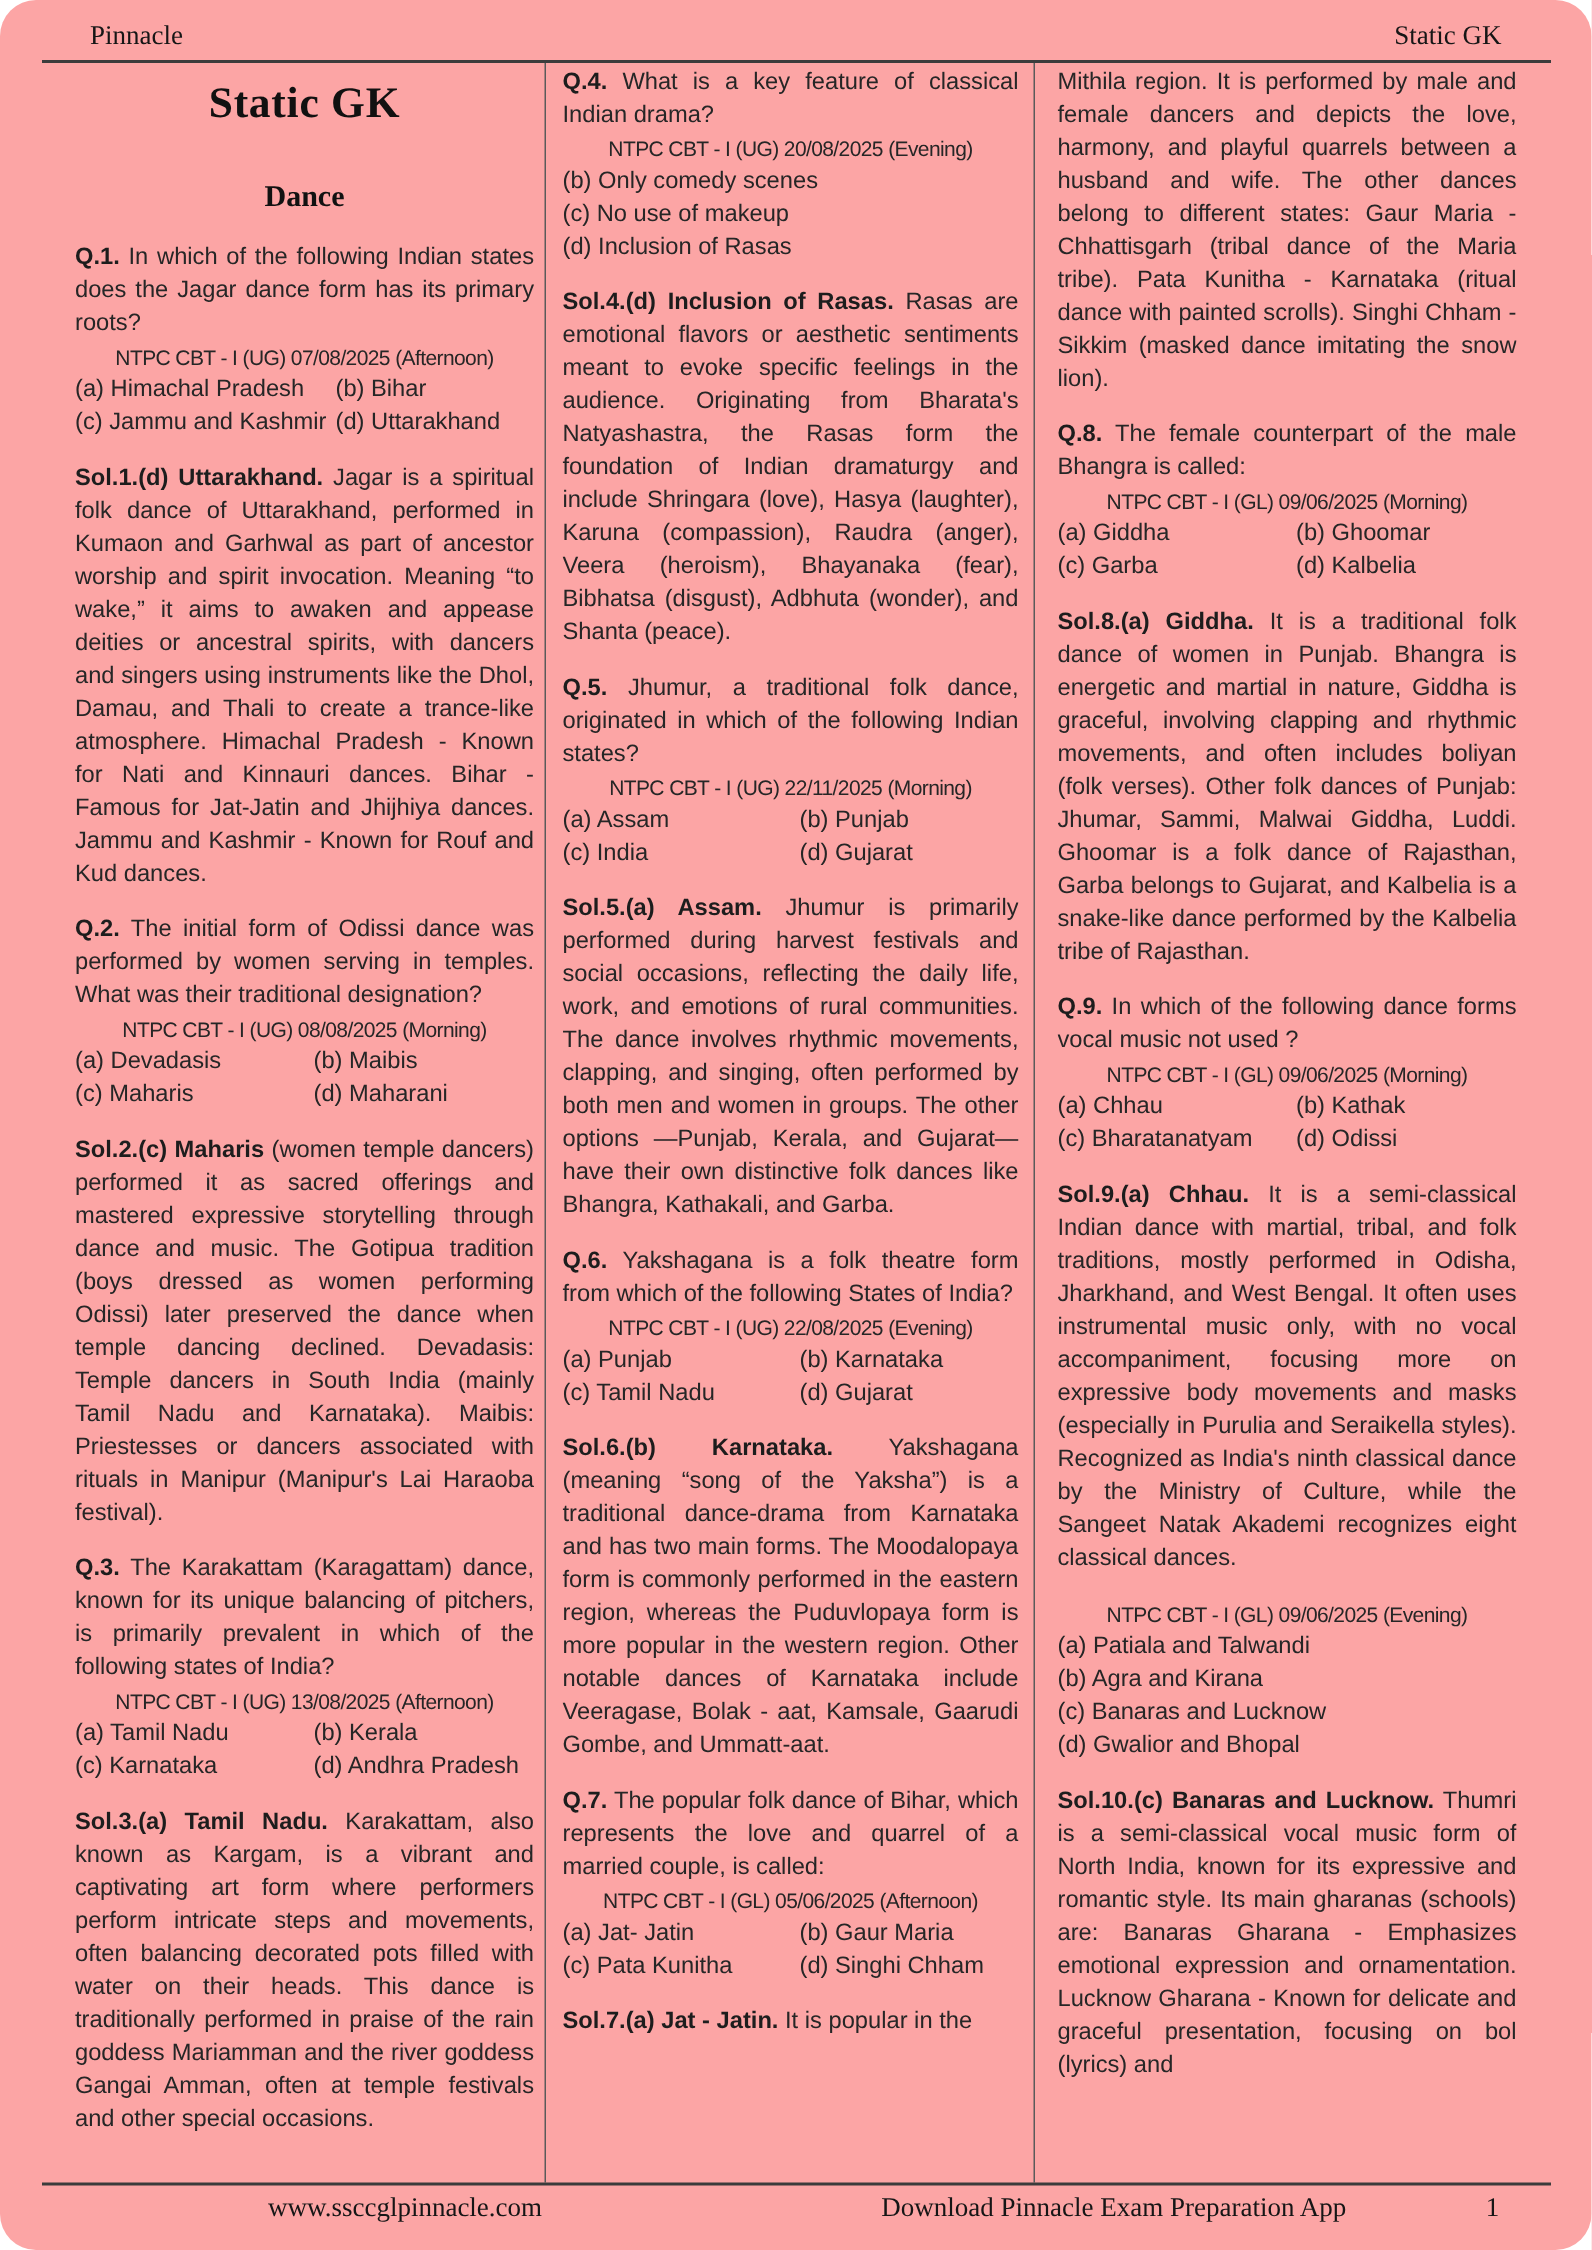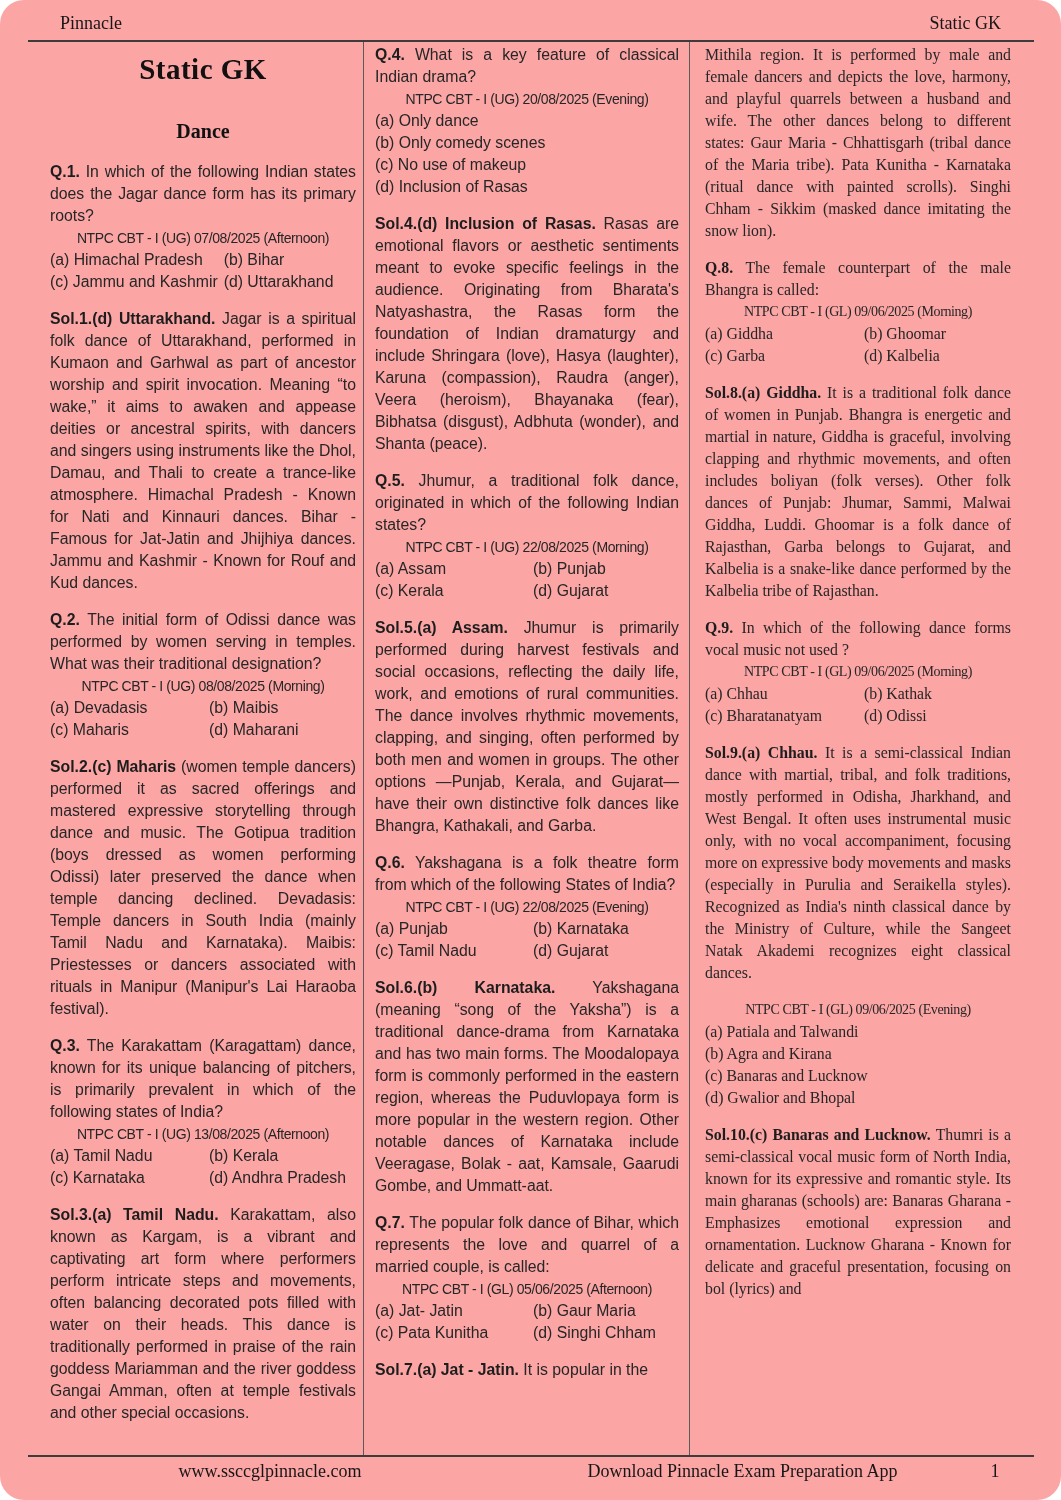--- a/index.html
+++ b/index.html
@@ -30,21 +30,21 @@
     background:#5a5a5a;
   }
   .vdiv-1 { left:363px; }
   .vdiv-2 { left:689px; }
   .col {
     position:absolute; top:44px; height:1410px; overflow:hidden;
     font-size:15.8px; line-height:22px; text-align:justify;
   }
   .col-1 { left:50px;  width:306px; }
   .col-2 { left:375px; width:304px; }
-  .col-3 { left:705px; width:306px;font-family:Liberation Serif, serif; }
+  .col-3 { left:705px; width:306px; }
   .page-title {
     font-family:"Liberation Serif", serif; font-weight:bold;
     font-size:29px; letter-spacing:0.5px; color:#111;
     text-align:center; margin:8px 0 0 0; line-height:1.2;
   }
   .section-title {
     font-family:"Liberation Serif", serif; font-weight:bold;
     font-size:20px; color:#111;
     text-align:center; margin:32px 0 18px 0; line-height:1.2;
   }
@@ -123,36 +123,35 @@
       <div class="block">
         <p class="para"><b>Sol.3.(a) Tamil Nadu.</b> Karakattam, also known as Kargam, is a vibrant and captivating art form where performers perform intricate steps and movements, often balancing decorated pots filled with water on their heads. This dance is traditionally performed in praise of the rain goddess Mariamman and the river goddess Gangai Amman, often at temple festivals and other special occasions.</p>
       </div>
     </div>
   <div class="vdiv vdiv-1"></div>
   <div class="col col-2">
       <div class="block">
         <p class="para"><b>Q.4.</b> What is a key feature of classical Indian drama?</p>
         <div class="exam">NTPC CBT - I (UG) 20/08/2025 (Evening)</div>
         <div class="options cols-1">
-          <div class="opt">(a) Only dance</div>
           <div class="opt">(b) Only comedy scenes</div>
           <div class="opt">(c) No use of makeup</div>
           <div class="opt">(d) Inclusion of Rasas</div>
         </div>
       </div>
       <div class="block">
         <p class="para"><b>Sol.4.(d) Inclusion of Rasas.</b> Rasas are emotional flavors or aesthetic sentiments meant to evoke specific feelings in the audience. Originating from Bharata's Natyashastra, the Rasas form the foundation of Indian dramaturgy and include Shringara (love), Hasya (laughter), Karuna (compassion), Raudra (anger), Veera (heroism), Bhayanaka (fear), Bibhatsa (disgust), Adbhuta (wonder), and Shanta (peace).</p>
       </div>
       <div class="block">
         <p class="para"><b>Q.5.</b> Jhumur, a traditional folk dance, originated in which of the following Indian states?</p>
-        <div class="exam">NTPC CBT - I (UG) 22/08/2025 (Morning)</div>
+        <div class="exam">NTPC CBT - I (UG) 22/11/2025 (Morning)</div>
         <div class="options cols-2">
           <div class="opt">(a) Assam</div>
           <div class="opt">(b) Punjab</div>
-          <div class="opt">(c) Kerala</div>
+          <div class="opt">(c) India</div>
           <div class="opt">(d) Gujarat</div>
         </div>
       </div>
       <div class="block">
         <p class="para"><b>Sol.5.(a) Assam.</b> Jhumur is primarily performed during harvest festivals and social occasions, reflecting the daily life, work, and emotions of rural communities. The dance involves rhythmic movements, clapping, and singing, often performed by both men and women in groups. The other options —Punjab, Kerala, and Gujarat—have their own distinctive folk dances like Bhangra, Kathakali, and Garba.</p>
       </div>
       <div class="block">
         <p class="para"><b>Q.6.</b> Yakshagana is a folk theatre form from which of the following States of India?</p>
         <div class="exam">NTPC CBT - I (UG) 22/08/2025 (Evening)</div>
         <div class="options cols-2">

